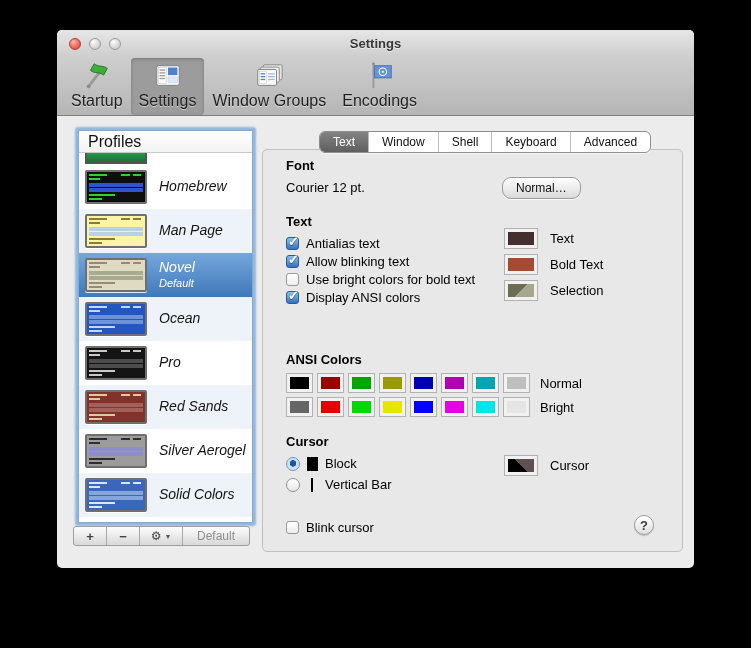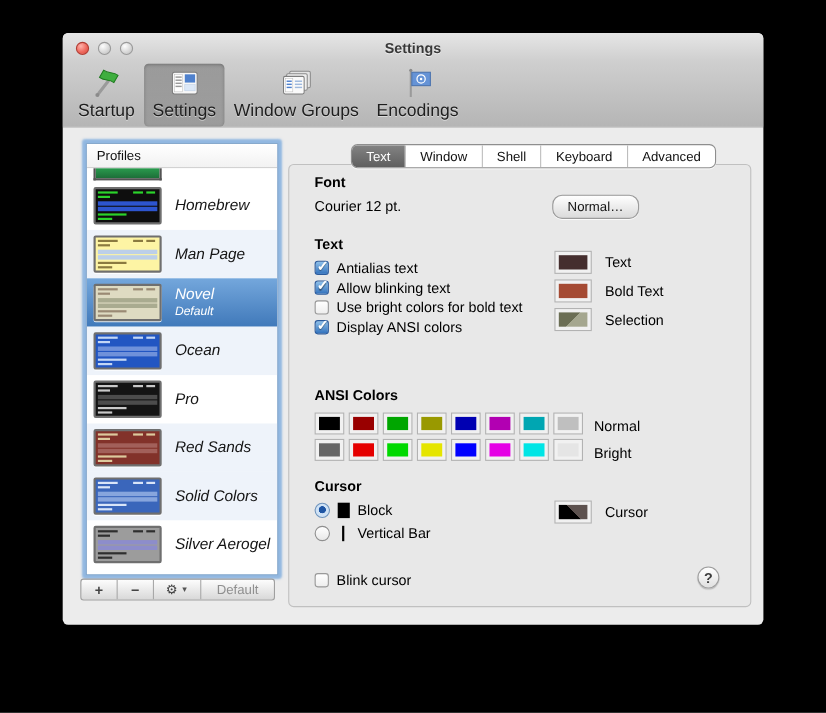--- a/index.html
+++ b/index.html
@@ -26,21 +26,21 @@
   .tb-item.selected{background:linear-gradient(rgba(0,0,0,.25),rgba(0,0,0,.14));
                     box-shadow:inset 0 1px 3px rgba(0,0,0,.25);}
   .tb-icon{width:32px;height:32px;margin-bottom:1px;}
   .tb-label{font-size:16px;color:#1e1e1e;text-shadow:0 1px 0 rgba(255,255,255,.5);white-space:nowrap;}
 
   
   .listbox{position:absolute;left:21px;top:100px;width:175px;height:393px;background:#fff;
            border:1px solid #87a9cc;border-radius:1px;box-sizing:border-box;overflow:hidden;
            box-shadow:0 0 2px 3px rgba(115,165,220,.75);}
   .list-header{height:21px;line-height:21px;background:linear-gradient(#fff,#f2f2f2);
-               border-bottom:1px solid #c8c8c8;font-size:12px;color:#111;padding-left:9px;}
+               border-bottom:1px solid #c8c8c8;font-size:16px;color:#111;padding-left:9px;}
   .partial-row{height:12px;background:#fff;position:relative;}
   .partial-thumb{position:absolute;left:6px;top:0;width:58px;height:9px;
                  background:linear-gradient(#2a9a4e,#1c6e38);border:2px solid #545454;border-top:0;
                  box-shadow:0 1px 0 rgba(255,255,255,.9);}
   .p-row{height:44px;position:relative;cursor:default;font-style:italic;}
   .p-row.stripe{background:#eef3fa;}
   .p-row.selected{background:linear-gradient(#74a7dc,#4079ba);}
   .thumb{position:absolute;left:6px;top:5px;width:58px;height:30px;border:2px solid #6f6f6f;
          border-radius:2px;box-shadow:0 1px 0 rgba(255,255,255,.85);overflow:hidden;}
   .thumb i{position:absolute;display:block;}
@@ -85,21 +85,21 @@
                   text-shadow:0 1px 1px rgba(0,0,0,.4);}
   .c-label{font-size:13px;color:#000;}
 
   .well-col{position:absolute;}
   .w-row{height:26px;display:flex;align-items:center;gap:12px;}
   .well{width:34px;height:21px;border:1px solid #b2b2b2;background:#f1f1f1;box-sizing:border-box;
         padding:3px;cursor:default;}
   .well>i{display:block;width:100%;height:100%;}
 
   .ansi-grid{position:absolute;left:23px;}
-  .a-row{height:24px;display:flex;align-items:flex-end;}
+  .a-row{height:24px;display:flex;align-items:center;}
   .swatch{width:27px;height:20px;border:1px solid #b2b2b2;background:#f1f1f1;box-sizing:border-box;
           padding:3px;margin-right:4px;cursor:default;}
   .swatch>i{display:block;width:100%;height:100%;}
   .a-label{font-size:13px;color:#000;margin-left:6px;}
 
   .radio-col{position:absolute;left:23px;}
   .r-row{height:21px;display:flex;align-items:center;gap:7px;}
   .rad{width:14px;height:14px;border-radius:50%;box-sizing:border-box;border:1px solid #8f8f8f;
        background:linear-gradient(#fff,#e8e8e8);flex:0 0 auto;position:relative;}
   .rad.on{background:radial-gradient(circle at 50% 45%,#1e55a4 0 3px,#cfe2f5 3.5px);
@@ -262,46 +262,46 @@
             <i style="left: 2px; top: 6px; width: 11px; height: 2px; background: rgb(221, 202, 158);"></i>
             <i style="left: 34px; top: 2px; width: 9px; height: 2px; background: rgb(221, 202, 158);"></i>
             <i style="left: 46px; top: 2px; width: 8px; height: 2px; background: rgb(221, 202, 158);"></i>
             <i style="left: 2px; top: 11px; width: 54px; height: 4px; background: rgb(162, 96, 90);"></i>
             <i style="left: 2px; top: 16px; width: 54px; height: 4px; background: rgb(162, 96, 90);"></i>
             <i style="left: 2px; top: 22px; width: 26px; height: 2px; background: rgb(221, 202, 158);"></i>
             <i style="left: 2px; top: 26px; width: 13px; height: 2px; background: rgb(221, 202, 158);"></i>
           </div>
           <div class="p-name">Red Sands</div>
         </div>
+        <div class="p-row">
+          <div class="thumb" style="background: rgb(156, 156, 156);">
+            <i style="left: 2px; top: 2px; width: 18px; height: 2px; background: rgb(46, 46, 46);"></i>
+            <i style="left: 2px; top: 6px; width: 11px; height: 2px; background: rgb(46, 46, 46);"></i>
+            <i style="left: 34px; top: 2px; width: 9px; height: 2px; background: rgb(46, 46, 46);"></i>
+            <i style="left: 46px; top: 2px; width: 8px; height: 2px; background: rgb(46, 46, 46);"></i>
+            <i style="left: 2px; top: 11px; width: 54px; height: 4px; background: rgb(141, 141, 203);"></i>
+            <i style="left: 2px; top: 16px; width: 54px; height: 4px; background: rgb(141, 141, 203);"></i>
+            <i style="left: 2px; top: 22px; width: 26px; height: 2px; background: rgb(46, 46, 46);"></i>
+            <i style="left: 2px; top: 26px; width: 13px; height: 2px; background: rgb(46, 46, 46);"></i>
+          </div>
+          <div class="p-name">Silver Aerogel</div>
+        </div>
         <div class="p-row stripe">
           <div class="thumb" style="background: rgb(58, 102, 187);">
             <i style="left: 2px; top: 2px; width: 18px; height: 2px; background: rgb(217, 229, 248);"></i>
             <i style="left: 2px; top: 6px; width: 11px; height: 2px; background: rgb(217, 229, 248);"></i>
             <i style="left: 34px; top: 2px; width: 9px; height: 2px; background: rgb(217, 229, 248);"></i>
             <i style="left: 46px; top: 2px; width: 8px; height: 2px; background: rgb(217, 229, 248);"></i>
             <i style="left: 2px; top: 11px; width: 54px; height: 4px; background: rgb(135, 165, 221);"></i>
             <i style="left: 2px; top: 16px; width: 54px; height: 4px; background: rgb(135, 165, 221);"></i>
             <i style="left: 2px; top: 22px; width: 26px; height: 2px; background: rgb(217, 229, 248);"></i>
             <i style="left: 2px; top: 26px; width: 13px; height: 2px; background: rgb(217, 229, 248);"></i>
           </div>
           <div class="p-name">Solid Colors</div>
         </div>
-        <div class="p-row">
-          <div class="thumb" style="background: rgb(156, 156, 156);">
-            <i style="left: 2px; top: 2px; width: 18px; height: 2px; background: rgb(46, 46, 46);"></i>
-            <i style="left: 2px; top: 6px; width: 11px; height: 2px; background: rgb(46, 46, 46);"></i>
-            <i style="left: 34px; top: 2px; width: 9px; height: 2px; background: rgb(46, 46, 46);"></i>
-            <i style="left: 46px; top: 2px; width: 8px; height: 2px; background: rgb(46, 46, 46);"></i>
-            <i style="left: 2px; top: 11px; width: 54px; height: 4px; background: rgb(141, 141, 203);"></i>
-            <i style="left: 2px; top: 16px; width: 54px; height: 4px; background: rgb(141, 141, 203);"></i>
-            <i style="left: 2px; top: 22px; width: 26px; height: 2px; background: rgb(46, 46, 46);"></i>
-            <i style="left: 2px; top: 26px; width: 13px; height: 2px; background: rgb(46, 46, 46);"></i>
-          </div>
-          <div class="p-name">Silver Aerogel</div>
-        </div>
       </div>
   </div>
 
   <div class="side-actions">
     <div class="seg plus">
         <span>+</span>
       </div>
     <div class="seg minus">
         <span>−</span>
       </div>

